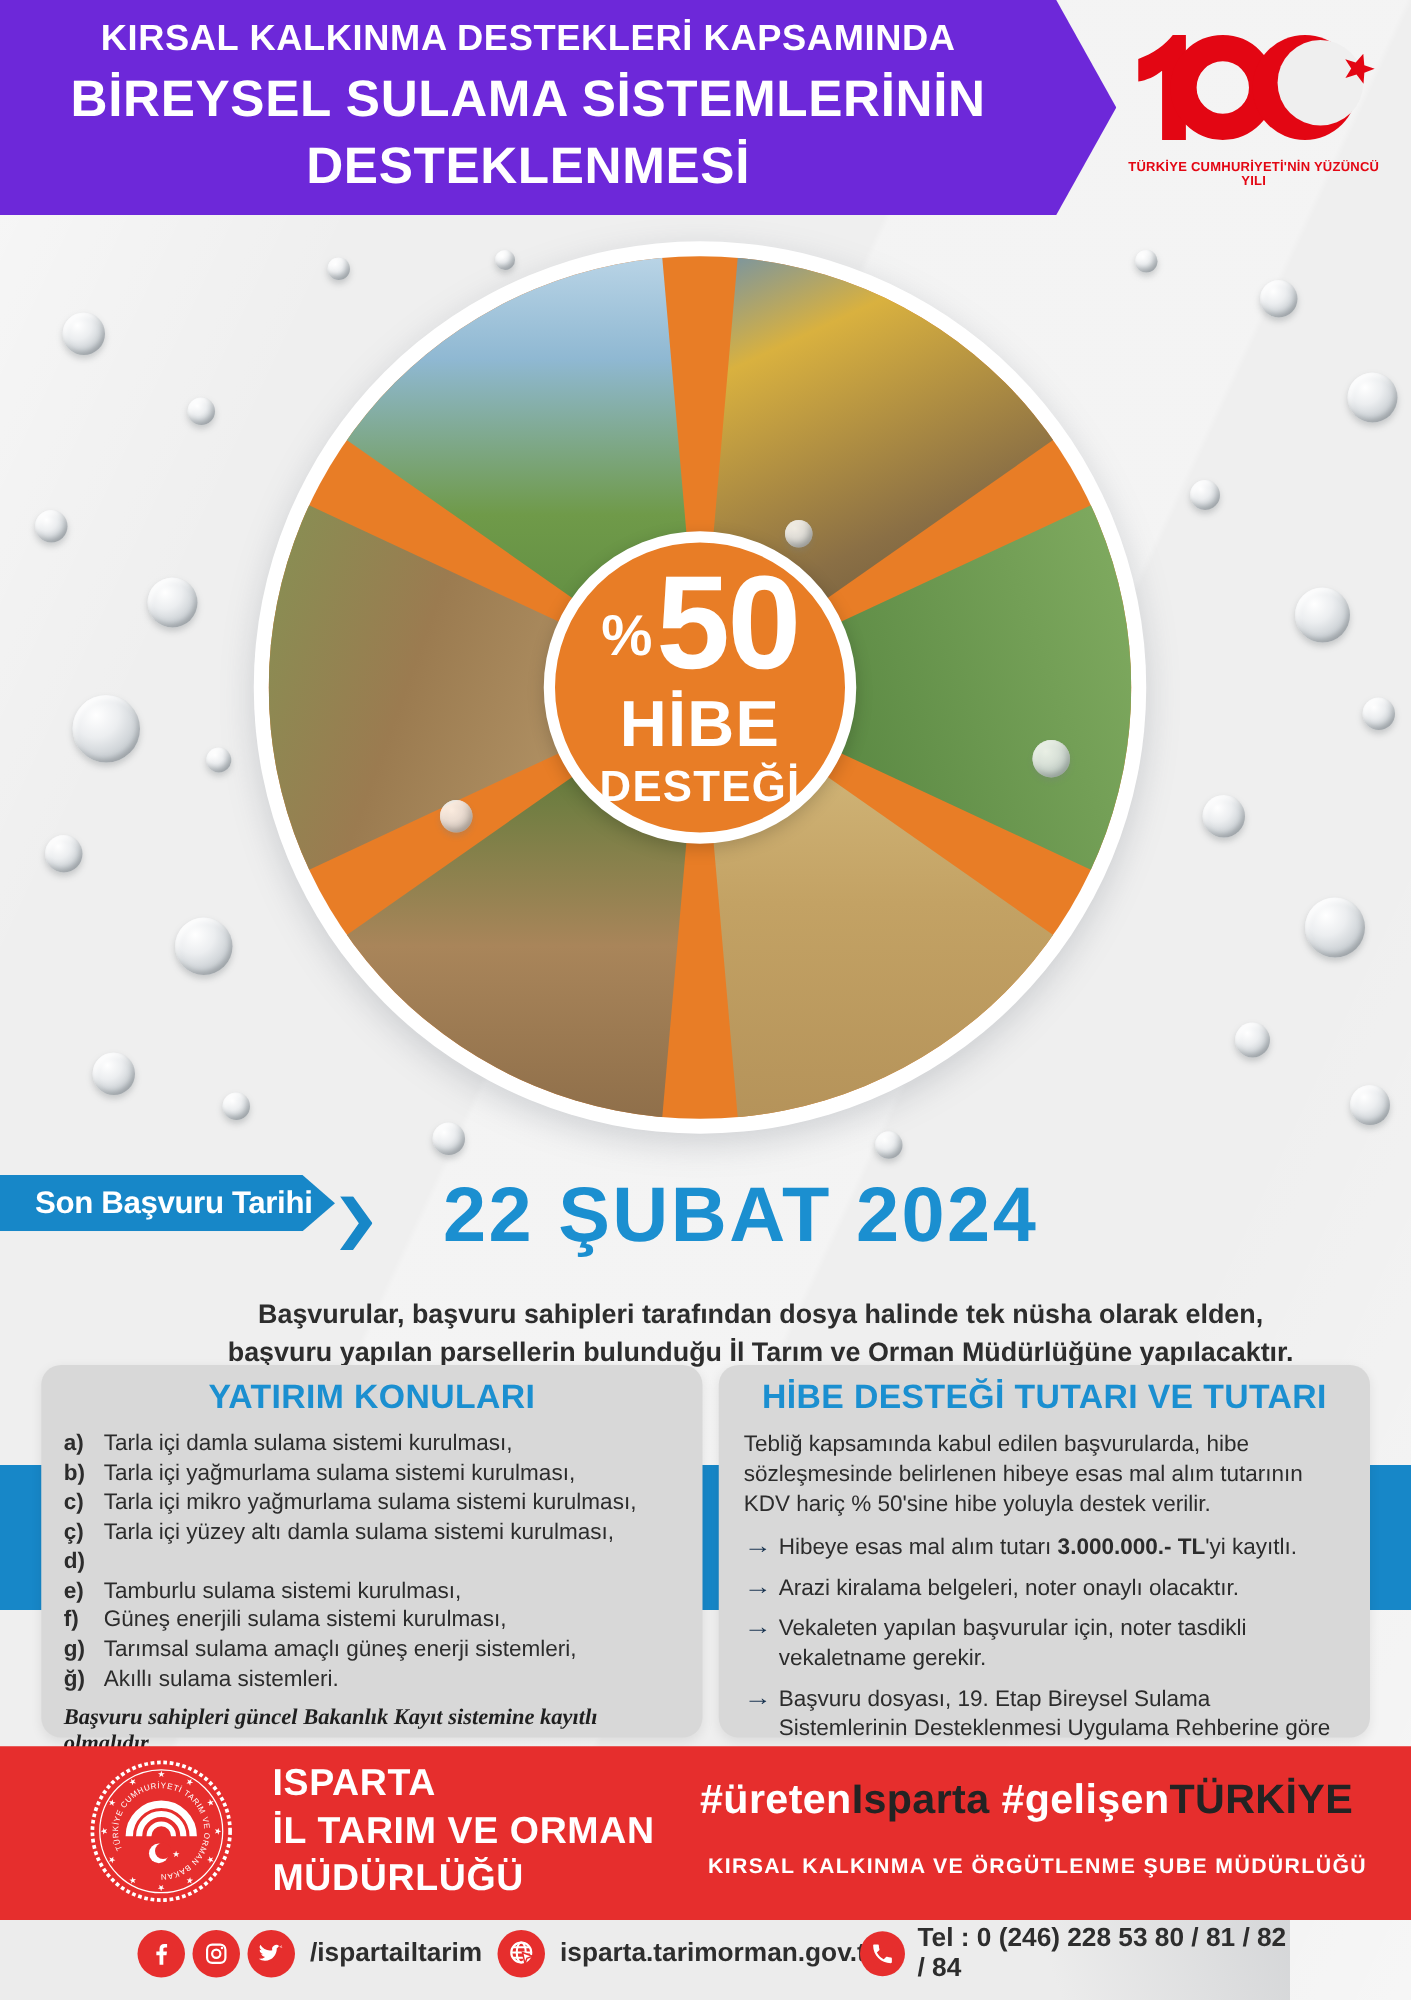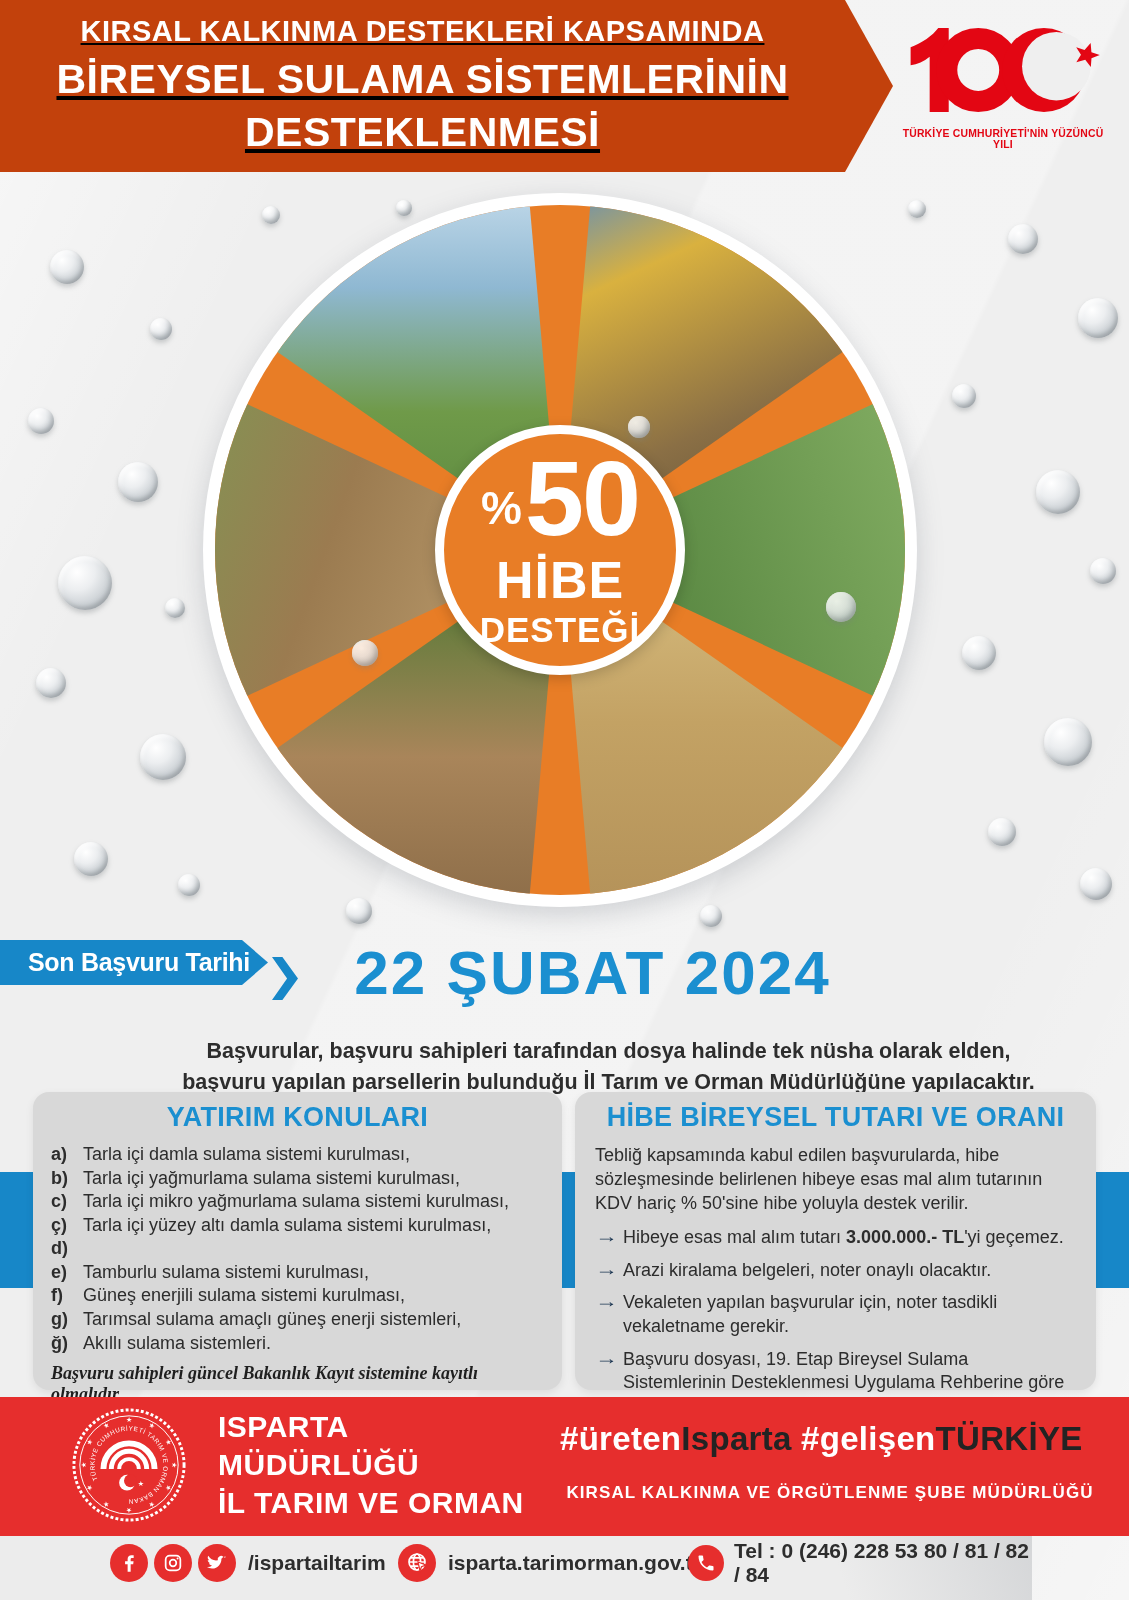--- a/index.html
+++ b/index.html
@@ -5,22 +5,22 @@
 <style>
   html,body{margin:0;padding:0;}
   .poster{position:relative;width:1129px;height:1600px;overflow:hidden;
     background:#efefef;font-family:"Liberation Sans",sans-serif;}
   .sheen{position:absolute;inset:0;z-index:0;pointer-events:none;
     background:
       linear-gradient(115deg, rgba(255,255,255,.55) 0%, rgba(255,255,255,0) 20%),
       linear-gradient(295deg, rgba(255,255,255,.45) 0%, rgba(255,255,255,0) 24%),
       linear-gradient(115deg, transparent 42%, rgba(255,255,255,.30) 42.3%, rgba(255,255,255,.30) 60%, transparent 60.3%);}
   
-  .header-band{position:absolute;left:0;top:0;width:900px;height:172px;background:#c2410c;z-index:3;
-    clip-path:polygon(0 0,845px 0,893px 86px,845px 172px,0 172px);text-decoration:underline;}
+  .header-band{position:absolute;left:0;top:0;width:900px;height:172px;background:#6d28d9;z-index:3;
+    clip-path:polygon(0 0,845px 0,893px 86px,845px 172px,0 172px);}
   .header-inner{width:845px;text-align:center;color:#fff;font-weight:bold;padding-top:15px;}
   .h-line1{font-size:29px;letter-spacing:.5px;}
   .h-line2{font-size:41px;letter-spacing:.5px;margin-top:8px;}
   .h-line3{font-size:41px;letter-spacing:.5px;margin-top:6px;}
   
   .centenary{position:absolute;left:898px;top:24px;width:210px;text-align:center;z-index:3;}
   .centenary-caption{margin-top:8px;font-size:10.4px;font-weight:bold;color:#e30613;letter-spacing:.2px;}
   
   .drop{position:absolute;border-radius:50%;z-index:1;
     background:radial-gradient(circle at 35% 30%, #ffffff 0%, #eceef0 35%, #cdd2d6 65%, #aeb4ba 88%, #9aa0a6 100%);
@@ -213,25 +213,25 @@
       <span>Tarımsal sulama amaçlı güneş enerji sistemleri,</span>
       </div>
     <div class="inv-item">
       <span class="inv-key">ğ)</span>
       <span>Akıllı sulama sistemleri.</span>
       </div>
     <div class="inv-footnote">Başvuru sahipleri güncel Bakanlık Kayıt sistemine kayıtlı olmalıdır.</div>
   </div>
 
   <div class="panel panel-right">
-    <div class="panel-title">HİBE BİREYSEL TUTARI VE ORANI</div>
+    <div class="panel-title">HİBE DESTEĞİ TUTARI VE TUTARI</div>
     <div class="grant-intro">Tebliğ kapsamında kabul edilen başvurularda, hibe sözleşmesinde belirlenen hibeye esas mal alım tutarının KDV hariç % 50'sine hibe yoluyla destek verilir.</div>
     <div class="bullet">
       <span class="bullet-arrow">→</span>
-      <span><span>Hibeye esas mal alım tutarı </span><b>3.000.000.- TL</b><span>'yi geçemez.</span></span>
+      <span><span>Hibeye esas mal alım tutarı </span><b>3.000.000.- TL</b><span>'yi kayıtlı.</span></span>
     </div>
     <div class="bullet">
       <span class="bullet-arrow">→</span>
       <span>Arazi kiralama belgeleri, noter onaylı olacaktır.</span>
     </div>
     <div class="bullet">
       <span class="bullet-arrow">→</span>
       <span>Vekaleten yapılan başvurular için, noter tasdikli vekaletname gerekir.</span>
     </div>
     <div class="bullet">
@@ -268,22 +268,22 @@
     <path d="M34 64 A26 26 0 0 1 86 64" fill="none" stroke="#fff" stroke-width="6"></path>
     <path d="M42 64 A18 18 0 0 1 78 64" fill="none" stroke="#fff" stroke-width="5"></path>
     <path d="M50 64 A10 10 0 0 1 70 64" fill="none" stroke="#fff" stroke-width="4"></path>
     <circle cx="58" cy="78" r="8" fill="#fff"></circle>
     <circle cx="61.5" cy="76" r="6.6" fill="#e62e2d"></circle>
     <text x="69" y="81" font-size="7" fill="#fff">★</text>
   </svg>
 
   <div class="office">
     <div>ISPARTA</div>
+    <div>İL TARIM VE ORMAN</div>
     <div>MÜDÜRLÜĞÜ</div>
-    <div>İL TARIM VE ORMAN</div>
   </div>
 
   <div class="hashtags"><span class="tag-w">#üreten</span><span class="tag-d">Isparta</span><span class="tag-w"> #gelişen</span><span class="tag-d">TÜRKİYE</span></div>
   <div class="department">KIRSAL KALKINMA VE ÖRGÜTLENME ŞUBE MÜDÜRLÜĞÜ</div>
 
   <div class="contactbar">
     <div class="bar-shade"></div>
 
     <div class="soc" style="left:110px;">
       <svg width="22" height="22" viewBox="0 0 24 24" fill="#fff">

